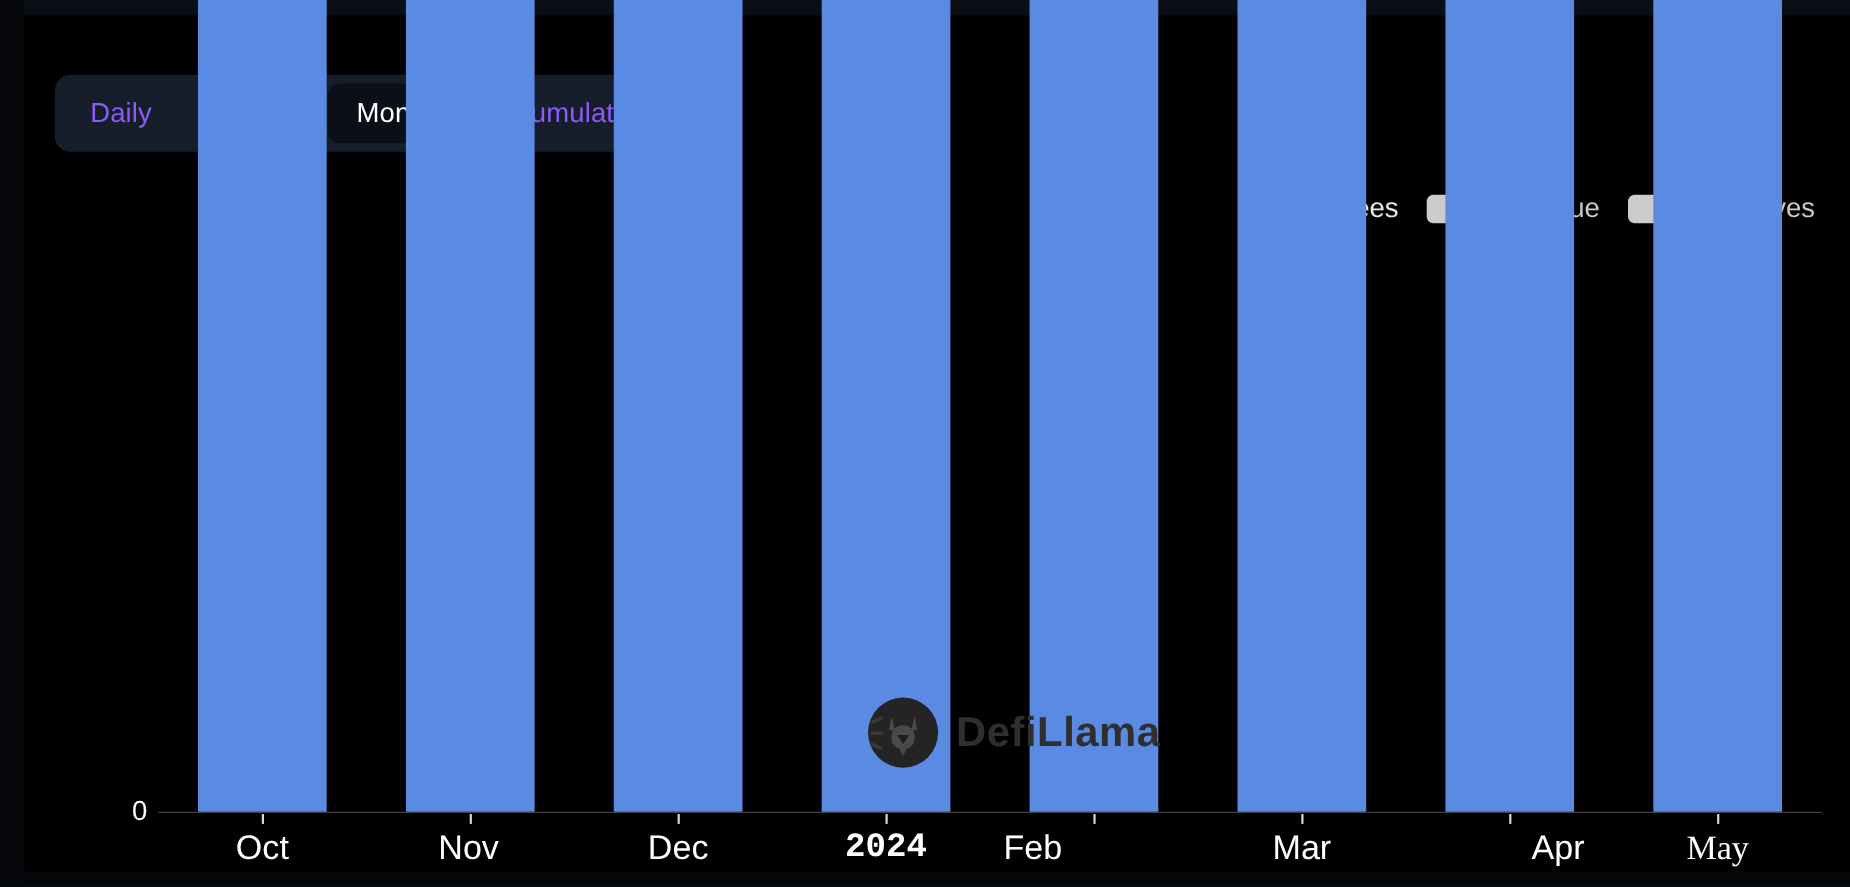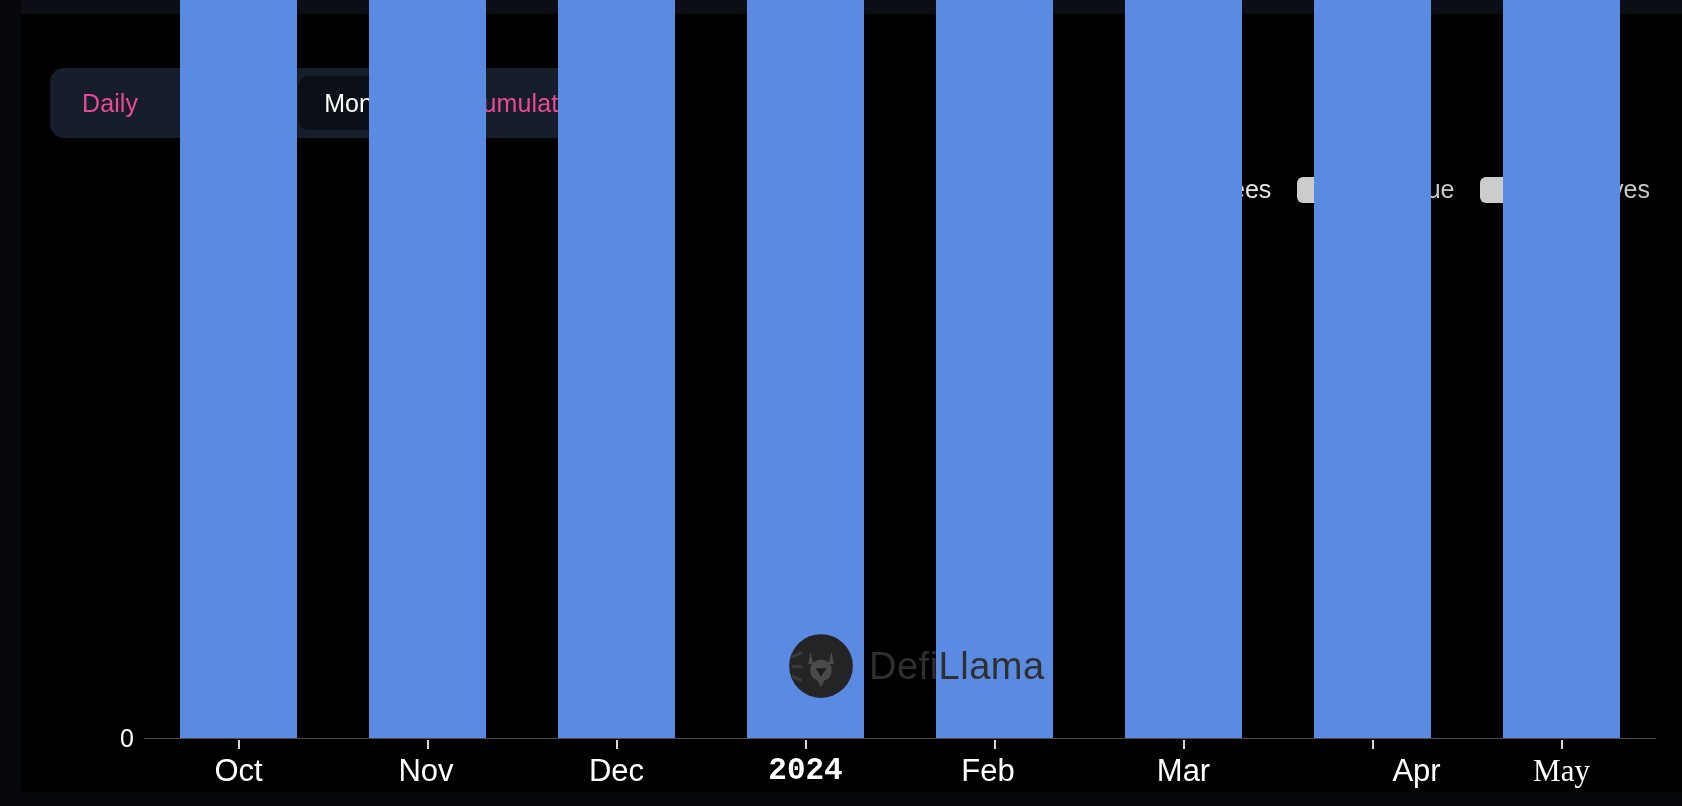--- a/index.html
+++ b/index.html
@@ -48,21 +48,21 @@
     padding: 0 6px;
   }
   .tab {
     height: 54px;
     display: flex;
     align-items: center;
     justify-content: center;
     padding: 0 26px;
     border-radius: 11px;
     font-size: 25px;
-    color: #ec4899;
+    color: #8b5cf6;
     letter-spacing: 0.1px;
     cursor: pointer;
     white-space: nowrap;
   }
   .tab.active {
     background: #0b0f18;
     color: #ffffff;
   }
 
   
@@ -153,21 +153,21 @@
     position: absolute;
     left: 765px; top: 432px;
     display: flex;
     align-items: center;
     gap: 14px;
     opacity: 1;
     pointer-events: none;
   }
   .watermark-text {
     font-size: 38px;
-    font-weight: normal;
+    font-weight: bold;
     color: #2f2f2f;
     letter-spacing: 0.5px;
   }
 </style>
 </head>
 <body>
 
 <div id="app">
 
   <div class="edge-top"></div>
@@ -229,21 +229,21 @@
     <div id="xtick-layer">
         <div class="xtick-mark" style="left: 216.5px;"></div>
         <div class="xtick-label" style="left: 216.5px;">Oct</div>
         <div class="xtick-mark" style="left: 405.5px;"></div>
         <div class="xtick-label" style="left: 404px;">Nov</div>
         <div class="xtick-mark" style="left: 594.5px;"></div>
         <div class="xtick-label" style="left: 594.5px;">Dec</div>
         <div class="xtick-mark" style="left: 783.5px;"></div>
         <div class="xtick-label bold" style="left: 783.5px; font-family: Liberation Mono, monospace;">2024</div>
         <div class="xtick-mark" style="left: 972.5px;"></div>
-        <div class="xtick-label" style="left: 966px;">Feb</div>
+        <div class="xtick-label" style="left: 917px;">Feb</div>
         <div class="xtick-mark" style="left: 1161.5px;"></div>
         <div class="xtick-label" style="left: 1161.5px;">Mar</div>
         <div class="xtick-mark" style="left: 1350.5px;"></div>
         <div class="xtick-label" style="left: 1350.5px; margin-left: 44px;">Apr</div>
         <div class="xtick-mark" style="left: 1539.5px;"></div>
         <div class="xtick-label" style="left: 1539.5px; font-family: Liberation Serif, serif;">May</div>
       </div>
 
     <div class="watermark">
       <svg width="68" height="68" viewBox="0 0 64 64">

